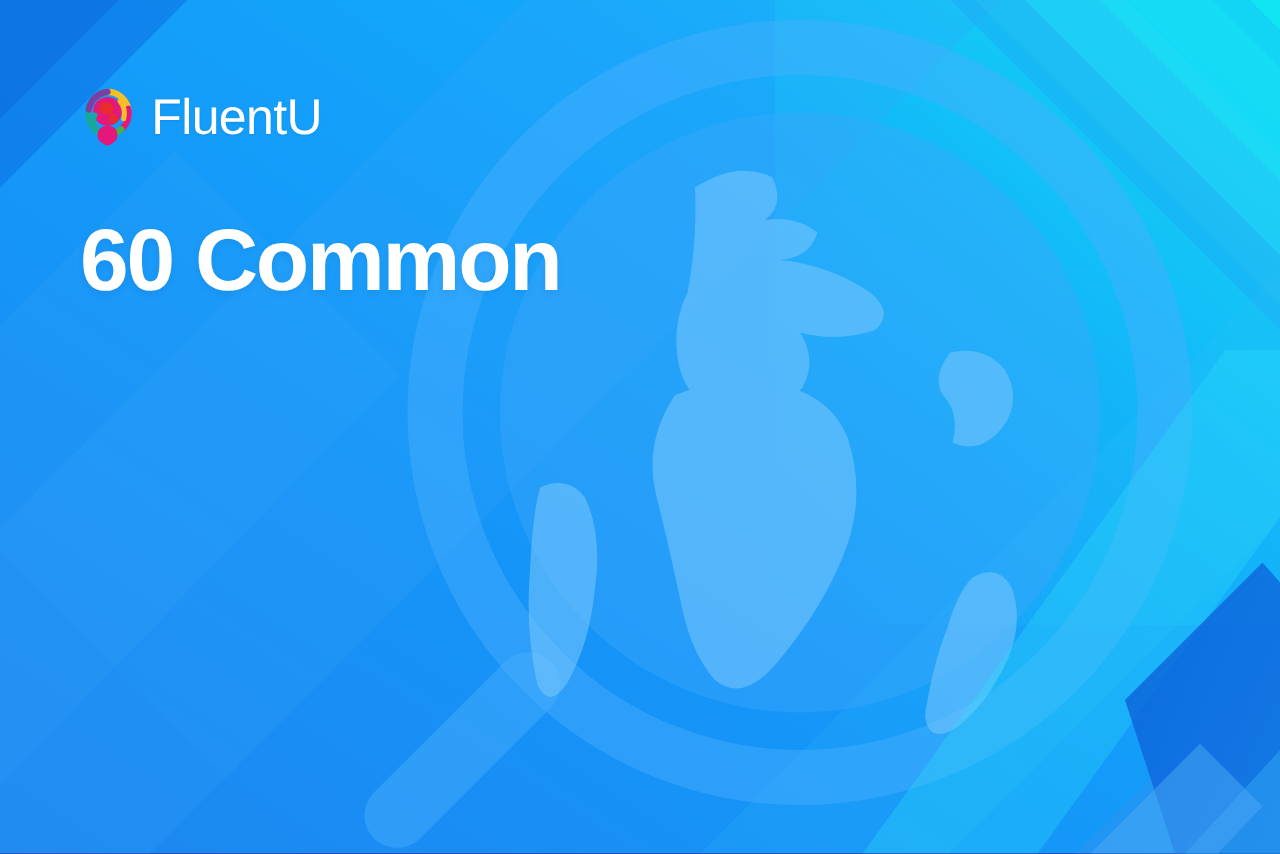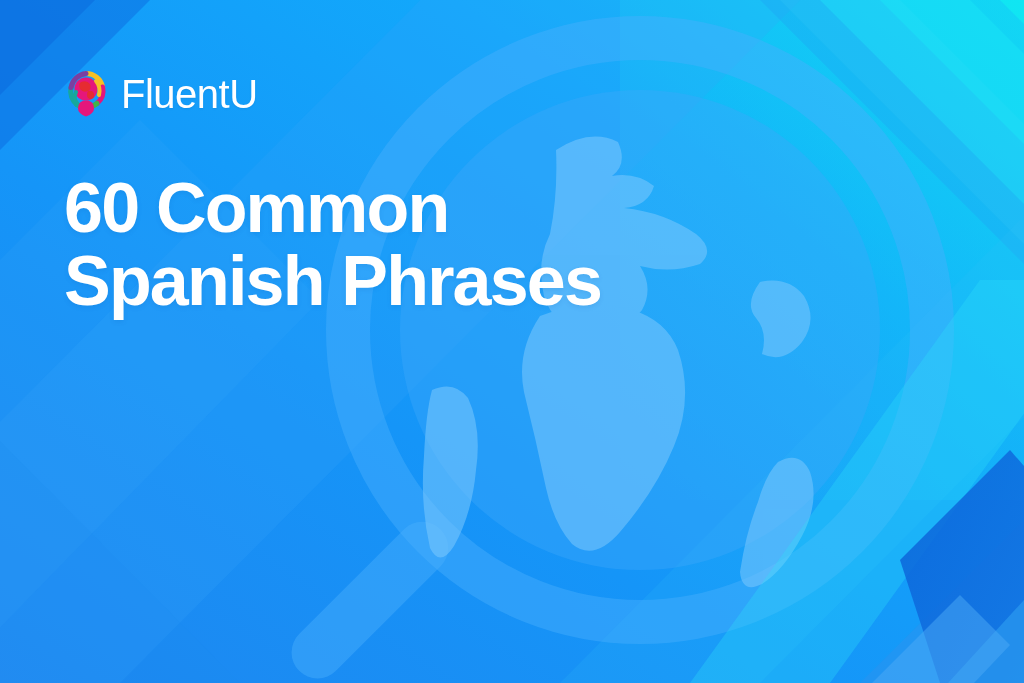--- a/index.html
+++ b/index.html
@@ -206,16 +206,15 @@
 
       <path d="M12 22 q-3 6 1 11" stroke="#16A89C" stroke-width="4" fill="none" stroke-linecap="round"></path>
 
       <path d="M32 11 q5 6 3 14" stroke="#F5C026" stroke-width="4" fill="none" stroke-linecap="round"></path>
     </svg>
     <span class="logo-word">FluentU</span>
   </div>
 
   <div class="headline">
     <span class="headline-line">60 Common</span>
-    <span class="headline-line">Spanish Phrases</span>
   </div>
 
 </div>
 
 </body></html>

